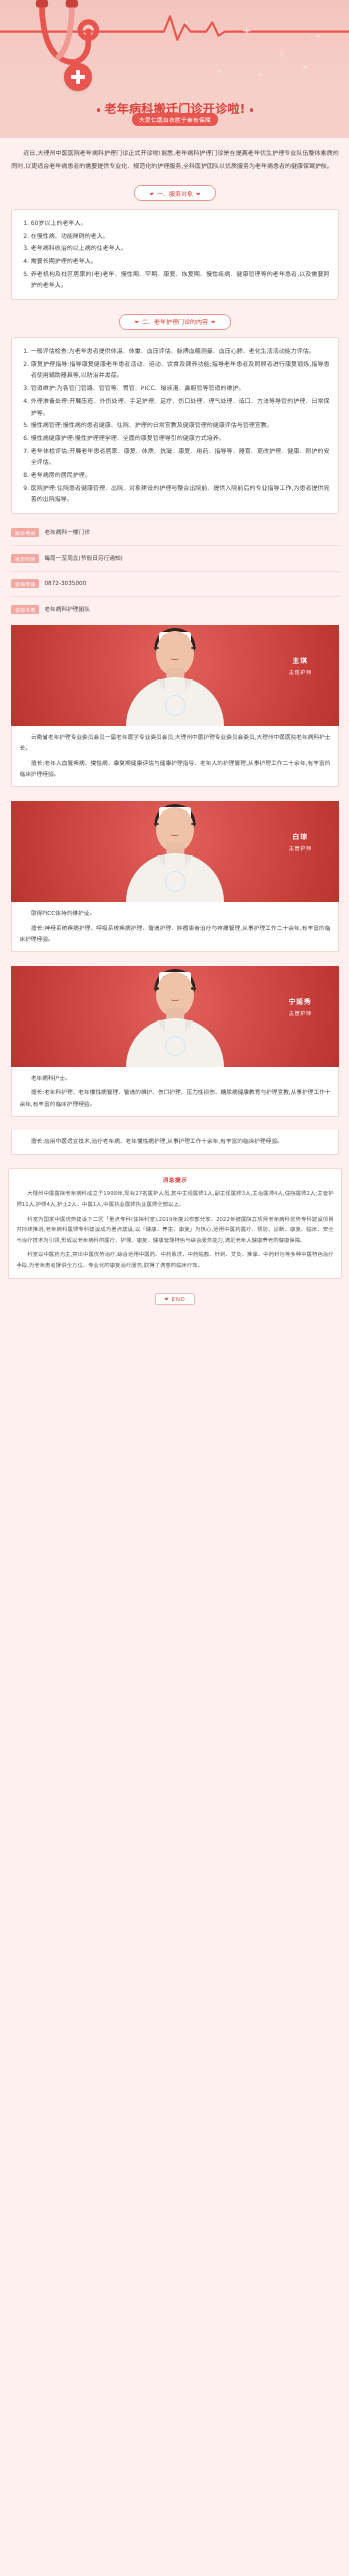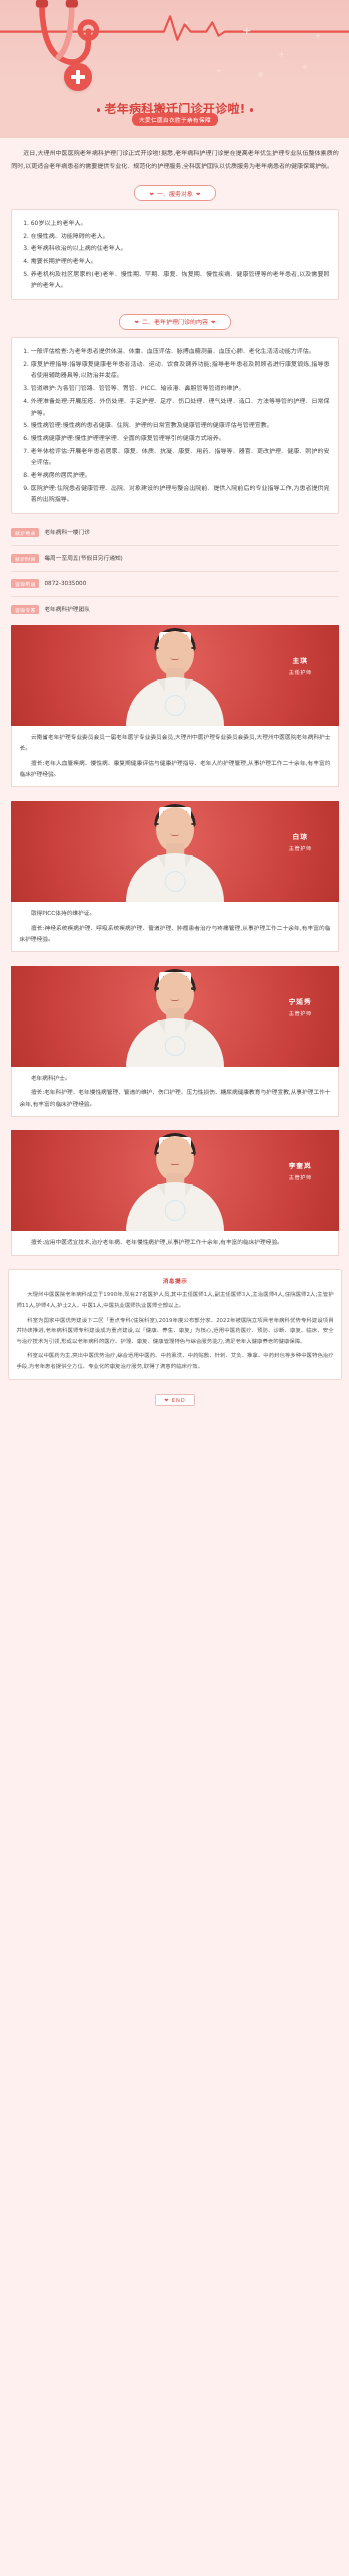--- a/index.html
+++ b/index.html
@@ -403,40 +403,20 @@
             <div class="rl">主管护师</div>
           </div>
         </div>
         <div class="bio">
           <p>老年病科护士。</p>
           <p>擅长:老年科护理、老年慢性病管理、管道的维护、伤口护理、压力性损伤、糖尿病健康教育与护理宣教,从事护理工作十余年,有丰富的临床护理经验。</p>
         </div>
       </div>
 
       <div class="staff-item">
-        <div class="photo">
-          <div class="bg"></div>
-          <div class="fig">
-            <div class="hair"></div>
-              <div class="cap"></div>
-            <div class="head"></div>
-            <div class="eye l"></div>
-              <div class="eye r"></div>
-              <div class="mouth"></div>
-            <div class="neck"></div>
-              <div class="body"></div>
-            <div class="collar-l"></div>
-              <div class="collar-r"></div>
-            <div class="logo"></div>
-          </div>
-          <div class="name-tag">
-            <div class="nm">李奎岚</div>
-            <div class="rl">主管护师</div>
-          </div>
-        </div>
         <div class="bio">
           <p>擅长:应用中医适宜技术,治疗老年病、老年慢性病护理,从事护理工作十余年,有丰富的临床护理经验。</p>
         </div>
       </div>
 
     </div>
 
     <div class="disclaimer">
       <h4>消息提示</h4>
       <p>大理州中医医院老年病科成立于1998年,现有27名医护人员,其中主任医师1人,副主任医师3人,主治医师4人,住院医师2人;主管护师11人,护师4人,护士2人。中医1人,中医执业医师执业医师全部以上。</p>

